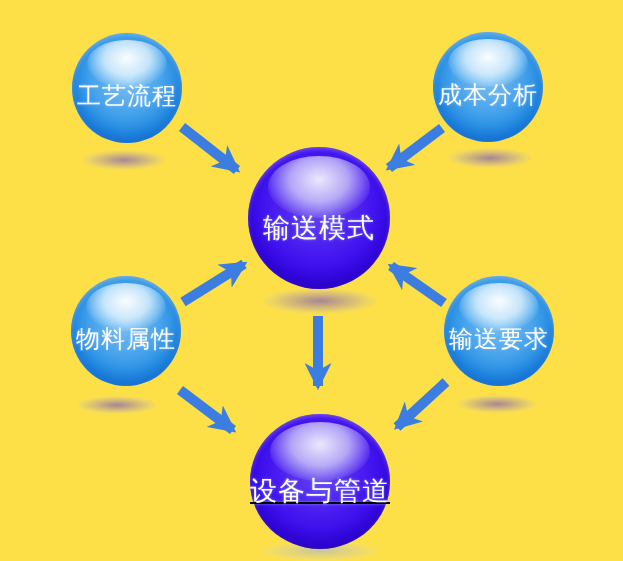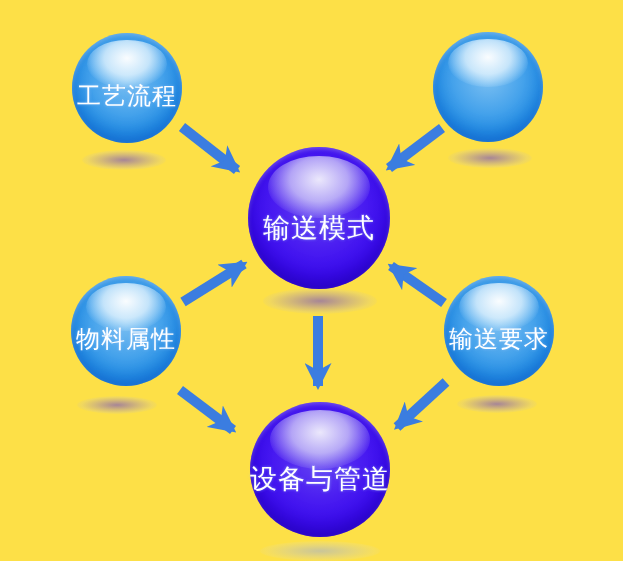--- a/index.html
+++ b/index.html
@@ -47,21 +47,21 @@
     letter-spacing:1px;
   }
   .f24{font-size:24px;}
   .f27{font-size:27px;}
   
   #n-process      {left:72px; top:33px; width:110px;height:110px;}
   #n-cost         {left:433px;top:32px; width:110px;height:110px;}
   #n-mode         {left:248px;top:147px;width:142px;height:142px;}
   #n-material     {left:71px; top:276px;width:110px;height:110px;}
   #n-requirement  {left:444px;top:276px;width:110px;height:110px;}
-  #n-equipment    {left:250px;top:402px;width:140px;height:135px;}
+  #n-equipment    {left:250px;top:414px;width:140px;height:135px;text-decoration:underline;}
   
   .shadow{
     position:absolute;border-radius:50%;pointer-events:none;
     background:radial-gradient(ellipse at center,
       rgba(96,60,215,.55) 0%, rgba(120,100,230,.30) 38%,
       rgba(165,165,240,.14) 62%, rgba(255,255,255,0) 76%);
   }
   .shadow.lite{
     background:radial-gradient(ellipse at center,
       rgba(150,170,235,.50) 0%, rgba(175,190,240,.28) 40%,
@@ -104,20 +104,21 @@
     <line x1="446" y1="382" x2="397" y2="427" marker-end="url(#ah)"></line>
   </svg>
 
   <div class="ball light" id="n-process">
     <div class="shine"></div>
     <span class="ball-label f24">工艺流程</span>
   </div>
 
   <div class="ball light" id="n-cost">
     <div class="shine"></div>
+    <span class="ball-label f24">成本分析</span>
   </div>
 
   <div class="ball dark" id="n-mode">
     <div class="shine"></div>
     <span class="ball-label f27">输送模式</span>
   </div>
 
   <div class="ball light" id="n-material">
     <div class="shine"></div>
     <span class="ball-label f24">物料属性</span>

